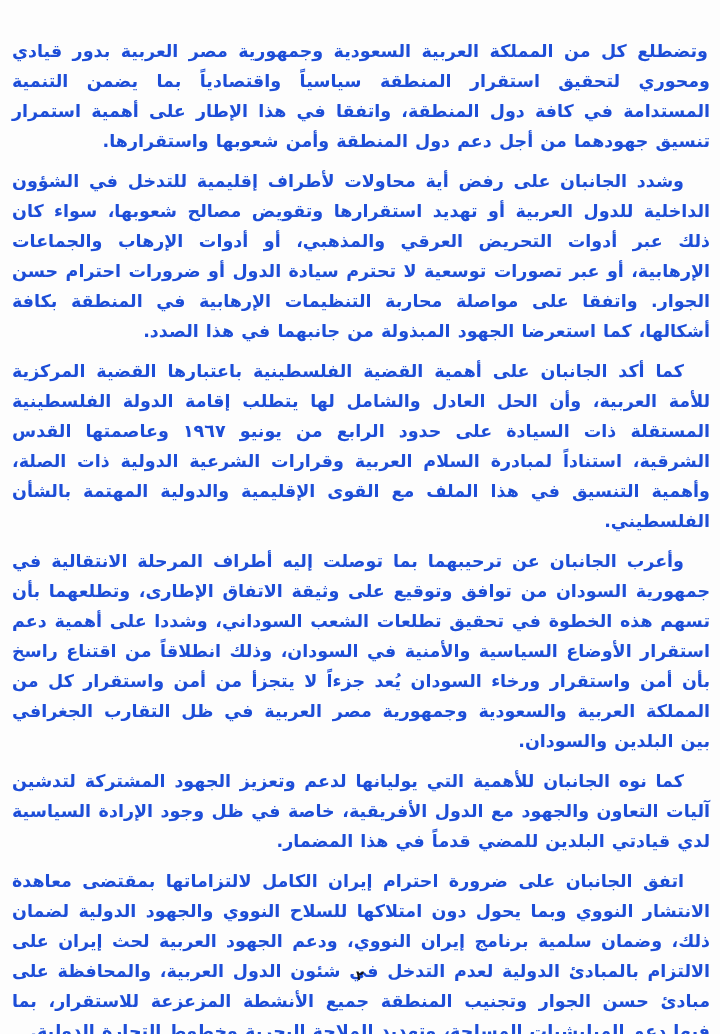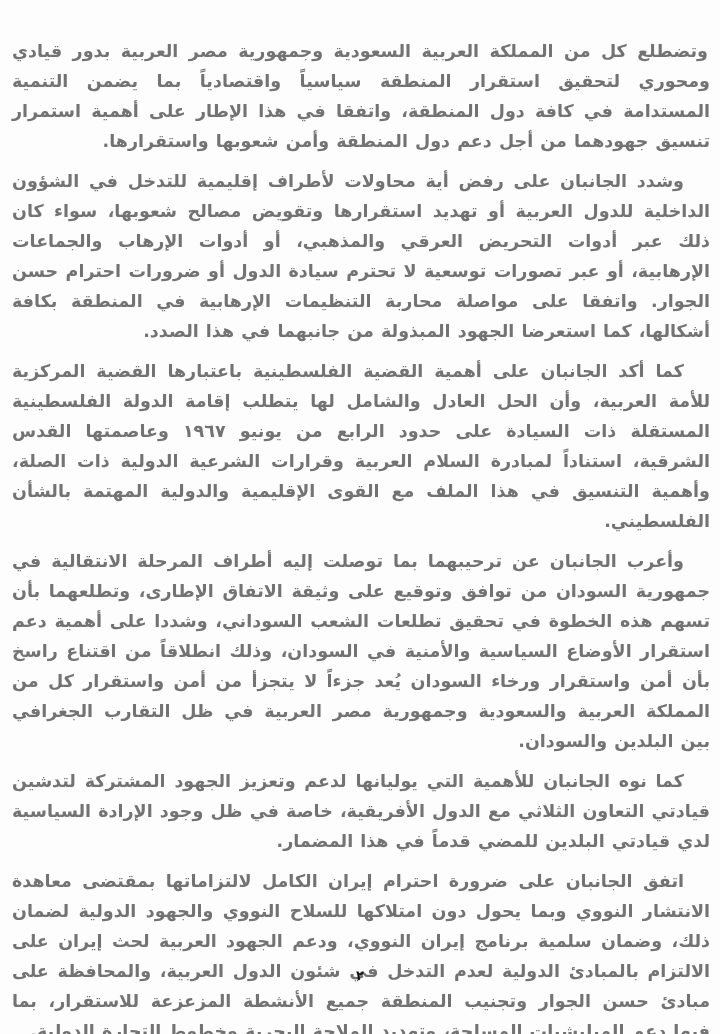--- a/index.html
+++ b/index.html
@@ -16,21 +16,21 @@
     overflow: hidden;
     font-family: "DejaVu Sans", sans-serif;
   }
   .text-block {
     direction: rtl;
     unicode-bidi: embed;
     padding: 36px 10px 0 12px;
   }
   p.para {
     margin: 0 0 10px 0;
-    color: #737373;
+    color: #1d4ed8;
     font-family: "DejaVu Sans", sans-serif;
     font-weight: bold;
     font-size: 17.5px;
     line-height: 30px;
     text-align: justify;
     text-indent: 26px;
     word-spacing: 1px;
     -webkit-font-smoothing: antialiased;
   }
   p.para.first {
@@ -51,18 +51,18 @@
 </style>
 </head>
 <body>
 
 <div class="page">
   <div class="text-block">
     <p class="para first">وتضطلع كل من المملكة العربية السعودية وجمهورية مصر العربية بدور قيادي ومحوري لتحقيق استقرار المنطقة سياسياً واقتصادياً بما يضمن التنمية المستدامة في كافة دول المنطقة، واتفقا في هذا الإطار على أهمية استمرار تنسيق جهودهما من أجل دعم دول المنطقة وأمن شعوبها واستقرارها.</p>
     <p class="para">وشدد الجانبان على رفض أية محاولات لأطراف إقليمية للتدخل في الشؤون الداخلية للدول العربية أو تهديد استقرارها وتقويض مصالح شعوبها، سواء كان ذلك عبر أدوات التحريض العرقي والمذهبي، أو أدوات الإرهاب والجماعات الإرهابية، أو عبر تصورات توسعية لا تحترم سيادة الدول أو ضرورات احترام حسن الجوار. واتفقا على مواصلة محاربة التنظيمات الإرهابية في المنطقة بكافة أشكالها، كما استعرضا الجهود المبذولة من جانبهما في هذا الصدد.</p>
     <p class="para">كما أكد الجانبان على أهمية القضية الفلسطينية باعتبارها القضية المركزية للأمة العربية، وأن الحل العادل والشامل لها يتطلب إقامة الدولة الفلسطينية المستقلة ذات السيادة على حدود الرابع من يونيو ١٩٦٧ وعاصمتها القدس الشرقية، استناداً لمبادرة السلام العربية وقرارات الشرعية الدولية ذات الصلة، وأهمية التنسيق في هذا الملف مع القوى الإقليمية والدولية المهتمة بالشأن الفلسطيني.</p>
     <p class="para">وأعرب الجانبان عن ترحيبهما بما توصلت إليه أطراف المرحلة الانتقالية في جمهورية السودان من توافق وتوقيع على وثيقة الاتفاق الإطارى، وتطلعهما بأن تسهم هذه الخطوة في تحقيق تطلعات الشعب السوداني، وشددا على أهمية دعم استقرار الأوضاع السياسية والأمنية في السودان، وذلك انطلاقاً من اقتناع راسخ بأن أمن واستقرار ورخاء السودان يُعد جزءاً لا يتجزأ من أمن واستقرار كل من المملكة العربية والسعودية وجمهورية مصر العربية في ظل التقارب الجغرافي بين البلدين والسودان.</p>
-    <p class="para">كما نوه الجانبان للأهمية التي يوليانها لدعم وتعزيز الجهود المشتركة لتدشين قيادتي التعاون الثلاثي مع الدول الأفريقية، خاصة في ظل وجود الإرادة السياسية لدي قيادتي البلدين للمضي قدماً في هذا المضمار.</p>
+    <p class="para">كما نوه الجانبان للأهمية التي يوليانها لدعم وتعزيز الجهود المشتركة لتدشين آليات التعاون والجهود مع الدول الأفريقية، خاصة في ظل وجود الإرادة السياسية لدي قيادتي البلدين للمضي قدماً في هذا المضمار.</p>
     <p class="para">اتفق الجانبان على ضرورة احترام إيران الكامل لالتزاماتها بمقتضى معاهدة الانتشار النووي وبما يحول دون امتلاكها للسلاح النووي والجهود الدولية لضمان ذلك، وضمان سلمية برنامج إيران النووي، ودعم الجهود العربية لحث إيران على الالتزام بالمبادئ الدولية لعدم التدخل في شئون الدول العربية، والمحافظة على مبادئ حسن الجوار وتجنيب المنطقة جميع الأنشطة المزعزعة للاستقرار، بما فيها دعم الميليشيات المسلحة، وتهديد الملاحة البحرية وخطوط التجارة الدولية.</p>
 
   </div>
   <div class="page-number">٢</div>
 </div>
 
 </body></html>

